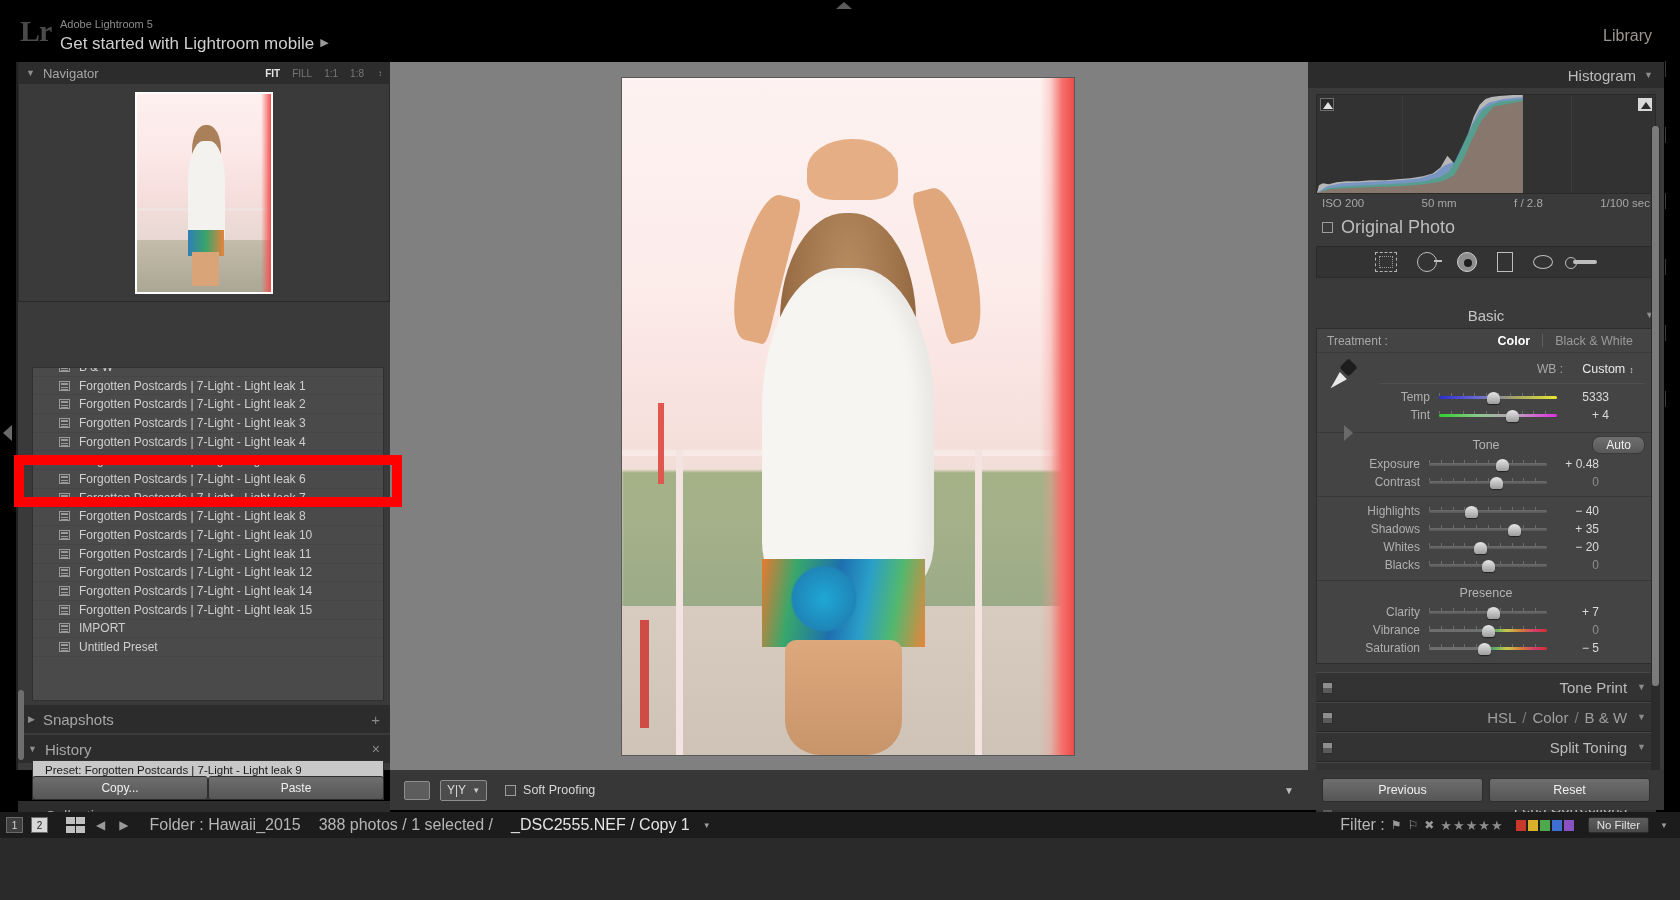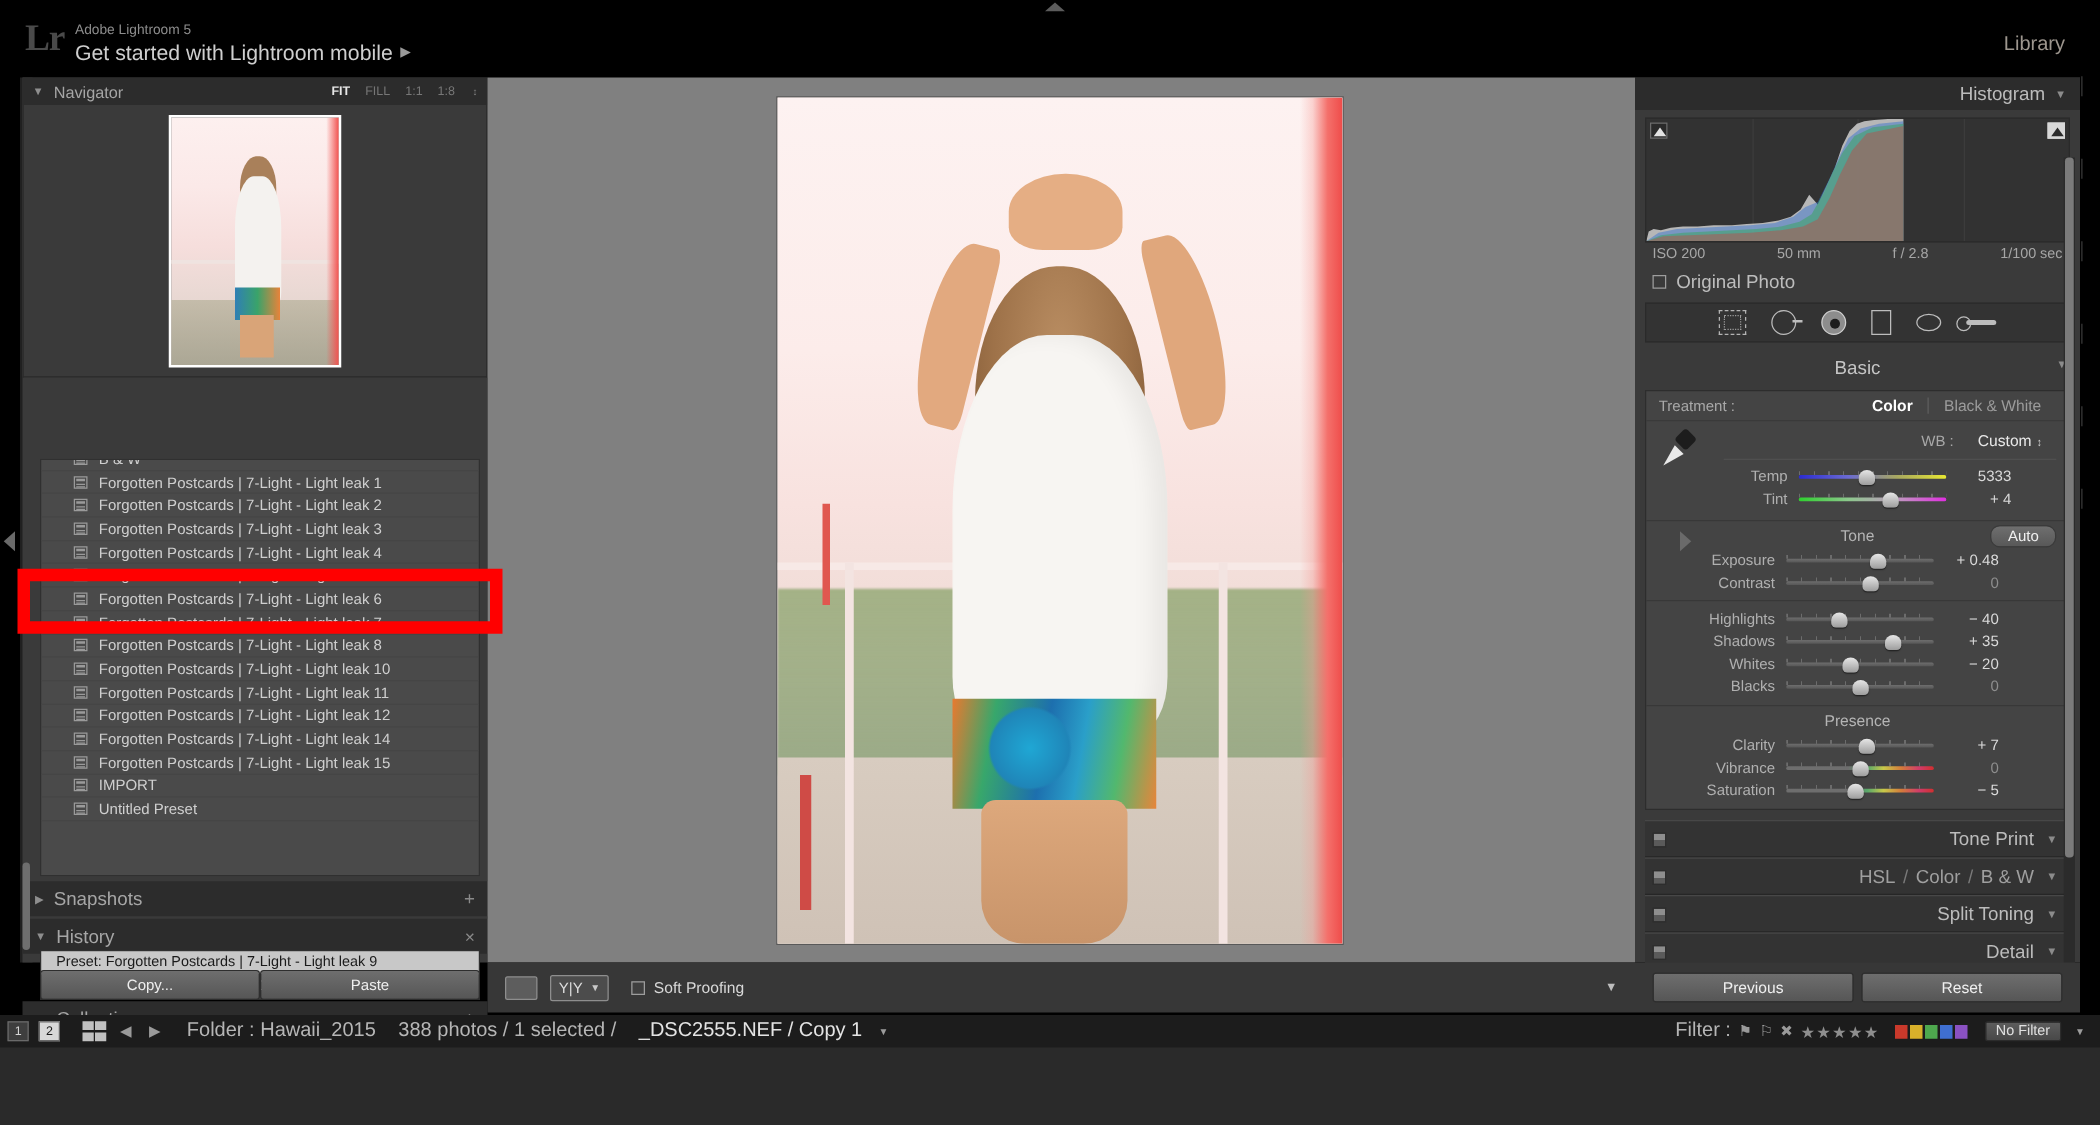--- a/index.html
+++ b/index.html
@@ -295,21 +295,21 @@
     width: 0; height: 0; border-left: 5px solid transparent; border-right: 5px solid transparent;
     border-bottom: 7px solid #e2e2e2;
   }
   .hist-clip.right .tri-up { border-bottom-color: #2a2a2a; }
   .hist-curve { position: absolute; left: 0; right: 0; bottom: 0; height: 100%; }
   .exif-row {
     display: flex; justify-content: space-between; padding: 3px 14px 0 14px;
     color: #a6a6a6; font-size: 11.5px;
   }
   .orig-photo {
-    display: flex; align-items: center; padding: 8px 14px 6px 14px; font-size: 15px; color: #bdbdbd;
+    display: flex; align-items: center; padding: 8px 14px 6px 14px; font-size: 18px; color: #bdbdbd;
   }
   .orig-photo .box {
     width: 11px; height: 11px; border: 1px solid #9d9d9d; background: #3a3a3a; margin-right: 8px;
   }
   .toolstrip {
     margin: 2px 8px 0 8px; height: 32px; background: #333; border: 1px solid #2a2a2a;
     display: flex; align-items: center; justify-content: center; gap: 20px;
   }
   .tool-ico { width: 22px; height: 20px; position: relative; }
   .ti-crop { border: 1px dashed #b4b4b4; }
@@ -317,22 +317,22 @@
   .ti-heal { width: 20px; height: 20px; border: 1.5px solid #bdbdbd; border-radius: 50%; }
   .ti-heal::after { content:""; position:absolute; right:-6px; top:7px; width:8px; height:1.5px; background:#bdbdbd;}
   .ti-eye { width: 20px; height: 20px; border: 1.5px solid #d0d0d0; border-radius: 50%; background:#8d8d8d; }
   .ti-eye::after { content:""; position:absolute; left:6px; top:6px; width:8px; height:8px; background:#1e1e1e; border-radius:50%;}
   .ti-grad { width: 16px; height: 20px; border: 1px solid #bdbdbd; }
   .ti-rad { width: 20px; height: 14px; border: 1.5px solid #bdbdbd; border-radius: 50%; }
   .ti-brush { width: 24px; height: 4px; background: #bdbdbd; border-radius: 2px; }
   .ti-brush::after { content:""; position:absolute; left:-8px; top:-3px; width:10px; height:10px; border:1.5px solid #bdbdbd; border-radius:50%;}
 
   .basic-title {
-    height: 26px; display: flex; justify-content: center;
-    position: relative; color: #c5c5c5; font-size: 15px; margin-top: 12px; background:#3a3a3a;
+    height: 26px; display: flex; align-items: center; justify-content: center;
+    position: relative; color: #c5c5c5; font-size: 15px; margin-top: 24px; background:#3a3a3a;
   }
   .basic-title .dots { position: absolute; right: 10px; font-size: 9px; color:#8b8b8b;}
   .basic-body { background: #444; border: 1px solid #2d2d2d; margin: 0 8px; }
   .treatment-row {
     display: flex; align-items: center; height: 24px; padding: 0 10px; font-size: 12px;
     color: #a9a9a9; border-bottom: 1px solid #3a3a3a;
   }
   .treatment-row .tlabel { flex: 0 0 auto; }
   .treatment-row .opts { margin-left: auto; display: flex; align-items: center; gap: 0; }
   .treatment-row .opt { padding: 0 12px; color: #9b9b9b; font-size: 12.5px; }

